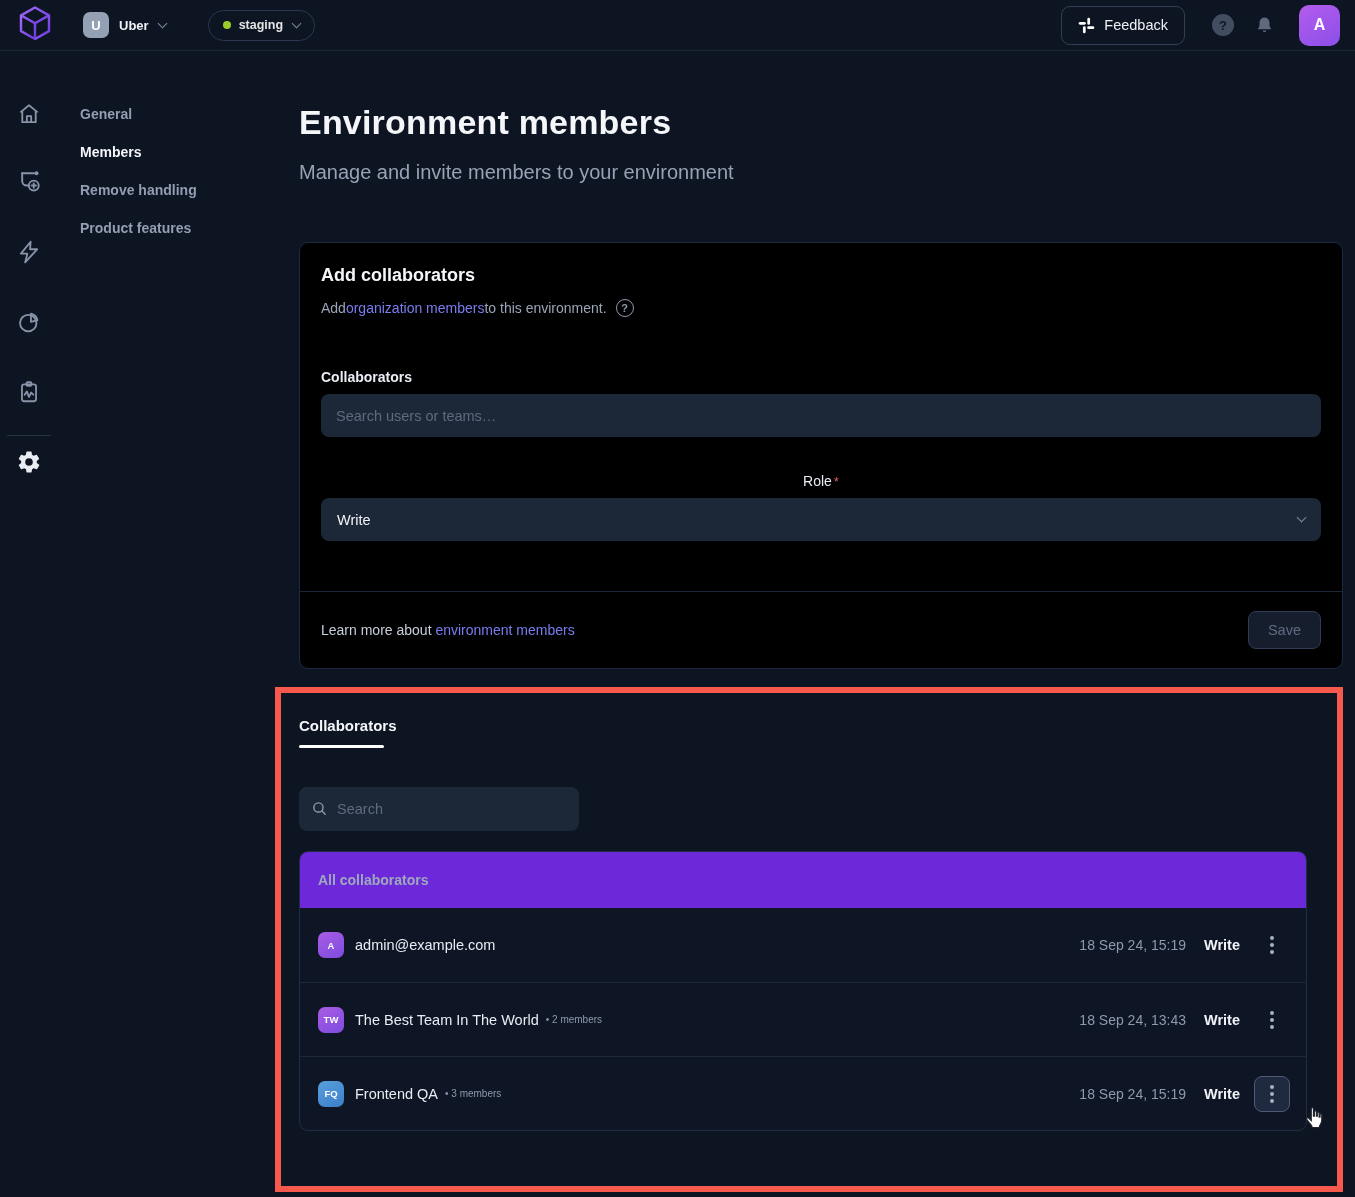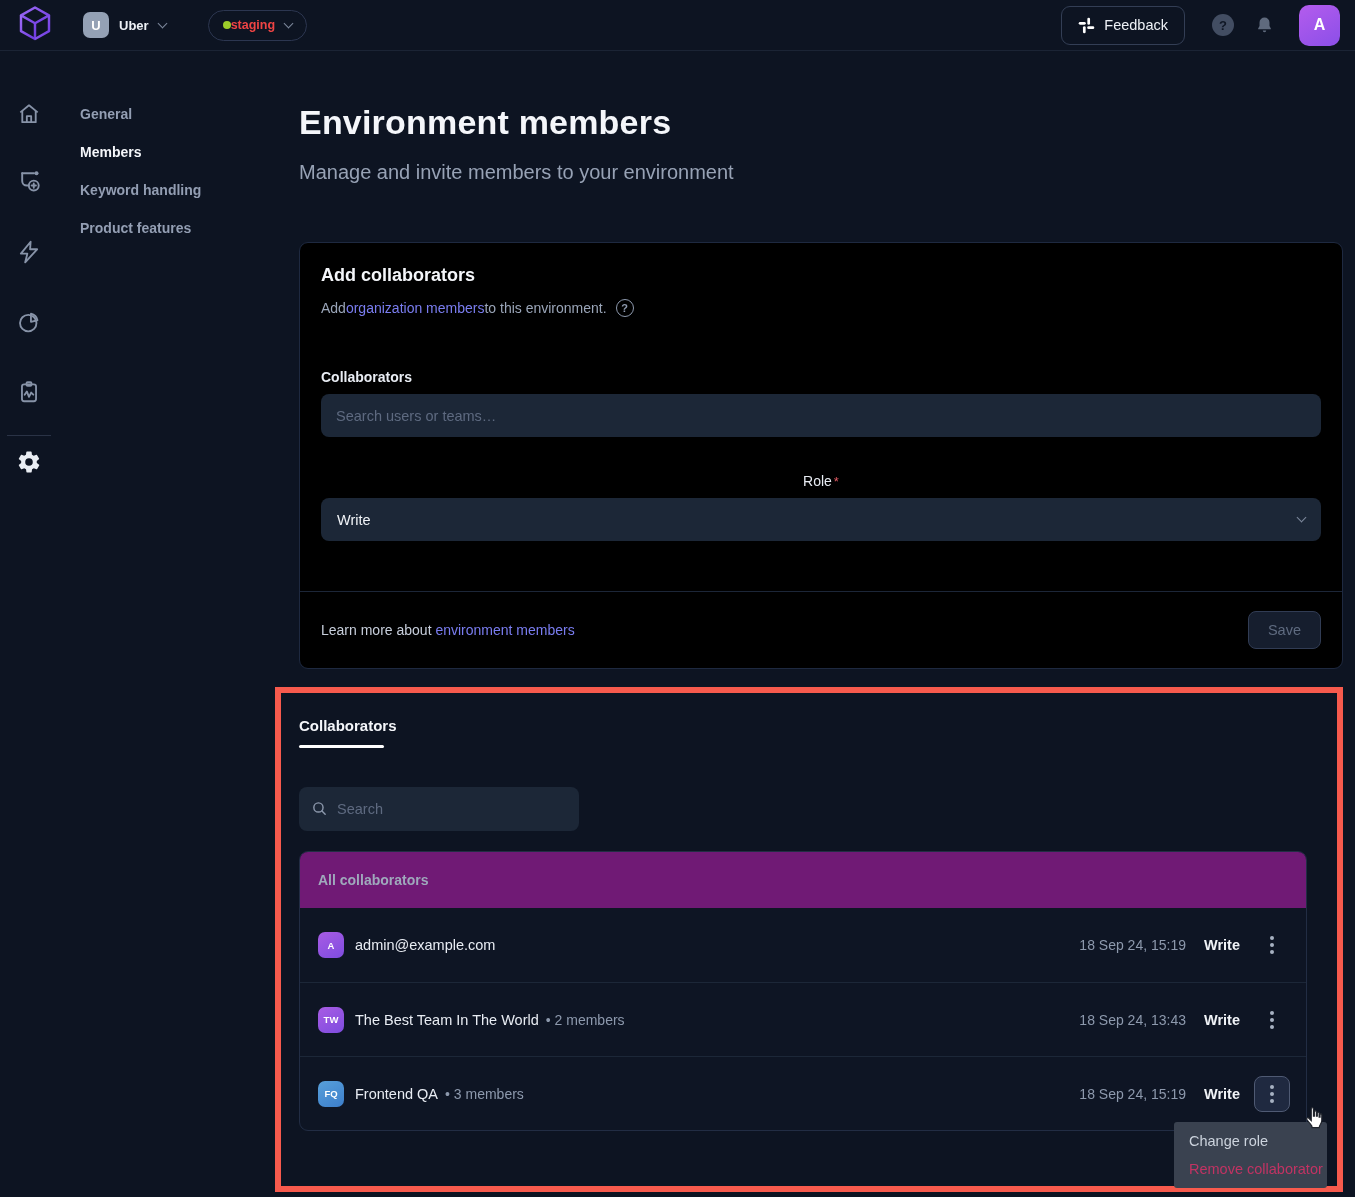--- a/index.html
+++ b/index.html
@@ -28,21 +28,21 @@
   .org-name { margin-left:10px; font-size:13px; font-weight:bold; color:#eef1f6; }
   .chev {
     width:7px; height:7px; border-right:1.6px solid #7d889c; border-bottom:1.6px solid #7d889c;
     transform:rotate(45deg); display:inline-block; margin-left:10px; margin-top:-4px;
   }
   .env-pill {
     margin-left:42px; height:31px; padding:0 14px; border:1px solid #2c3650; border-radius:17px;
     display:flex; align-items:center; cursor:pointer;
   }
   .env-dot { width:8px; height:8px; border-radius:50%; background:#9ccd2a; }
-  .env-name { margin-left:0; font-size:12.5px; font-weight:bold; color:#ef4444; }
+  .env-name { margin-left:8px; font-size:12.5px; font-weight:bold; color:#e5e5e5; }
   .top-spacer { flex:1; }
   .feedback-btn {
     height:39px; padding:0 16px; border:1px solid #333e55; border-radius:9px; background:transparent;
     display:flex; align-items:center; gap:9px; color:#eef1f6; font-size:14.5px; cursor:pointer;
     font-family:inherit;
   }
   .help-circle {
     margin-left:27px; width:22px; height:22px; border-radius:50%; background:#424d62;
     color:#0f1624; font-size:13px; font-weight:bold;
     display:flex; align-items:center; justify-content:center; cursor:pointer;
@@ -121,32 +121,32 @@
     padding:0 14px 0 38px; font-size:14.5px; color:#e8ecf3; font-family:inherit; outline:none;
   }
   .collab-search::placeholder { color:#5e6a80; }
   .search-glyph { position:absolute; left:12px; top:13px; pointer-events:none; }
 
   .table {
     margin-top:20px; width:1008px; border:1px solid #222d44; border-radius:9px;
     overflow:hidden; background:#0e1524;
   }
   .table-header {
-    height:56px; background:#701a75; display:flex; align-items:center; padding:0 18px;
+    height:56px; background:#6d28d9; display:flex; align-items:center; padding:0 18px;
     font-size:14px; font-weight:bold; color:#9fa9bc;
   }
   .trow { height:74px; display:flex; align-items:center; padding:0 16px 0 18px; border-top:1px solid #1c2738; }
   .row-avatar {
     width:26px; height:26px; border-radius:7px; color:#fff; font-size:9.5px; font-weight:bold;
     display:flex; align-items:center; justify-content:center; flex:none;
   }
   .av-purple { background:linear-gradient(150deg,#a85ce4 0%,#7e4cdf 100%); }
   .av-blue   { background:linear-gradient(150deg,#58a0da 0%,#3c7ecb 100%);text-align:center; }
   .row-name { margin-left:11px; font-size:14.5px; font-weight:normal; color:#e8ecf3; }
-  .row-meta { margin-left:7px; font-size:14px; color:#8d99ad; }
+  .row-meta { margin-left:7px; font-size:10px; color:#8d99ad; }
   .row-date { margin-left:auto; min-width:122px; text-align:right; font-size:14px; color:#8d99ad; }
   .row-role { margin-left:18px; width:44px; font-size:14.5px; font-weight:bold; color:#f0f3f7; }
   .kebab-btn {
     margin-left:6px; width:36px; height:36px; border-radius:8px; border:1px solid transparent;
     display:flex; flex-direction:column; align-items:center; justify-content:center; gap:3px; cursor:pointer;
     background:transparent;
   }
   .kebab-btn.focused { border-color:#4f5a73; background:#1f2940; }
   .kdot { width:4px; height:4px; border-radius:50%; background:#a7b1c2; }
 
@@ -251,21 +251,21 @@
   <span class="rail-icon" style="top:398px">
     <svg width="26" height="26" viewBox="0 0 24 24" fill="#e9edf3">
       <path d="M19.14 12.94c.04-.3.06-.61.06-.94s-.02-.64-.07-.94l2.03-1.58a.5.5 0 0 0 .12-.64l-1.92-3.32a.5.5 0 0 0-.61-.22l-2.39.96a7.3 7.3 0 0 0-1.62-.94l-.36-2.54a.5.5 0 0 0-.5-.42h-3.84a.5.5 0 0 0-.5.42l-.36 2.54c-.59.24-1.13.56-1.62.94l-2.39-.96a.5.5 0 0 0-.61.22L2.65 8.84a.5.5 0 0 0 .12.64l2.03 1.58c-.05.3-.07.63-.07.94s.02.64.07.94l-2.03 1.58a.5.5 0 0 0-.12.64l1.92 3.32c.14.24.42.34.68.24l2.39-.96c.49.38 1.03.7 1.62.94l.36 2.54c.04.24.25.42.5.42h3.84c.25 0 .46-.18.5-.42l.36-2.54c.59-.24 1.13-.56 1.62-.94l2.39.96c.26.1.54 0 .68-.24l1.92-3.32a.5.5 0 0 0-.12-.64l-2.03-1.58ZM12 15.5a3.5 3.5 0 1 1 0-7 3.5 3.5 0 0 1 0 7Z"></path>
     </svg>
   </span>
 </div>
 
 <div class="subnav">
   <div class="subnav-item">General</div>
   <div class="subnav-item active">Members</div>
-  <div class="subnav-item">Keyword handling</div>
+  <div class="subnav-item">Remove handling</div>
   <div class="subnav-item">Product features</div>
 </div>
 
 <div class="main">
   <h1 class="page-title">Environment members</h1>
   <div class="page-subtitle">Manage and invite members to your environment</div>
 
   <div class="card1">
     <div class="card1-title">Add collaborators</div>
     <div class="card1-desc">
@@ -348,24 +348,20 @@
         <span class="row-date">18 Sep 24, 15:19</span>
         <span class="row-role">Write</span>
         <div class="kebab-btn focused">
           <span class="kdot"></span>
             <span class="kdot"></span>
             <span class="kdot"></span>
         </div>
       </div>
     </div>
 
-    <div class="context-menu">
-      <div class="menu-item">Change role</div>
-      <div class="menu-item danger">Remove collaborator</div>
-    </div>
 
     <span class="cursor">
       <svg width="22" height="24" viewBox="0 0 24 26">
         <path d="M9 3c0-1.6 2.4-1.6 2.4 0V11h1V6.3c0-1.5 2.2-1.5 2.2 0V11h1V7.6c0-1.4 2-1.4 2 0V12h1V9.4c0-1.3 1.9-1.3 1.9 0v6.1c0 2-.6 3.3-1.6 4.6-.8 1-1.2 2.2-1.2 3.4H10c0-1.4-.5-2.4-1.6-3.6C7 18.3 5 15.8 4.2 14.6c-.9-1.3.8-2.6 1.9-1.5L9 15.9V3Z" fill="#ffffff" stroke="#20242c" stroke-width="1.3"></path>
       </svg>
     </span>
   </div>
 </div>
 
 </body></html>

